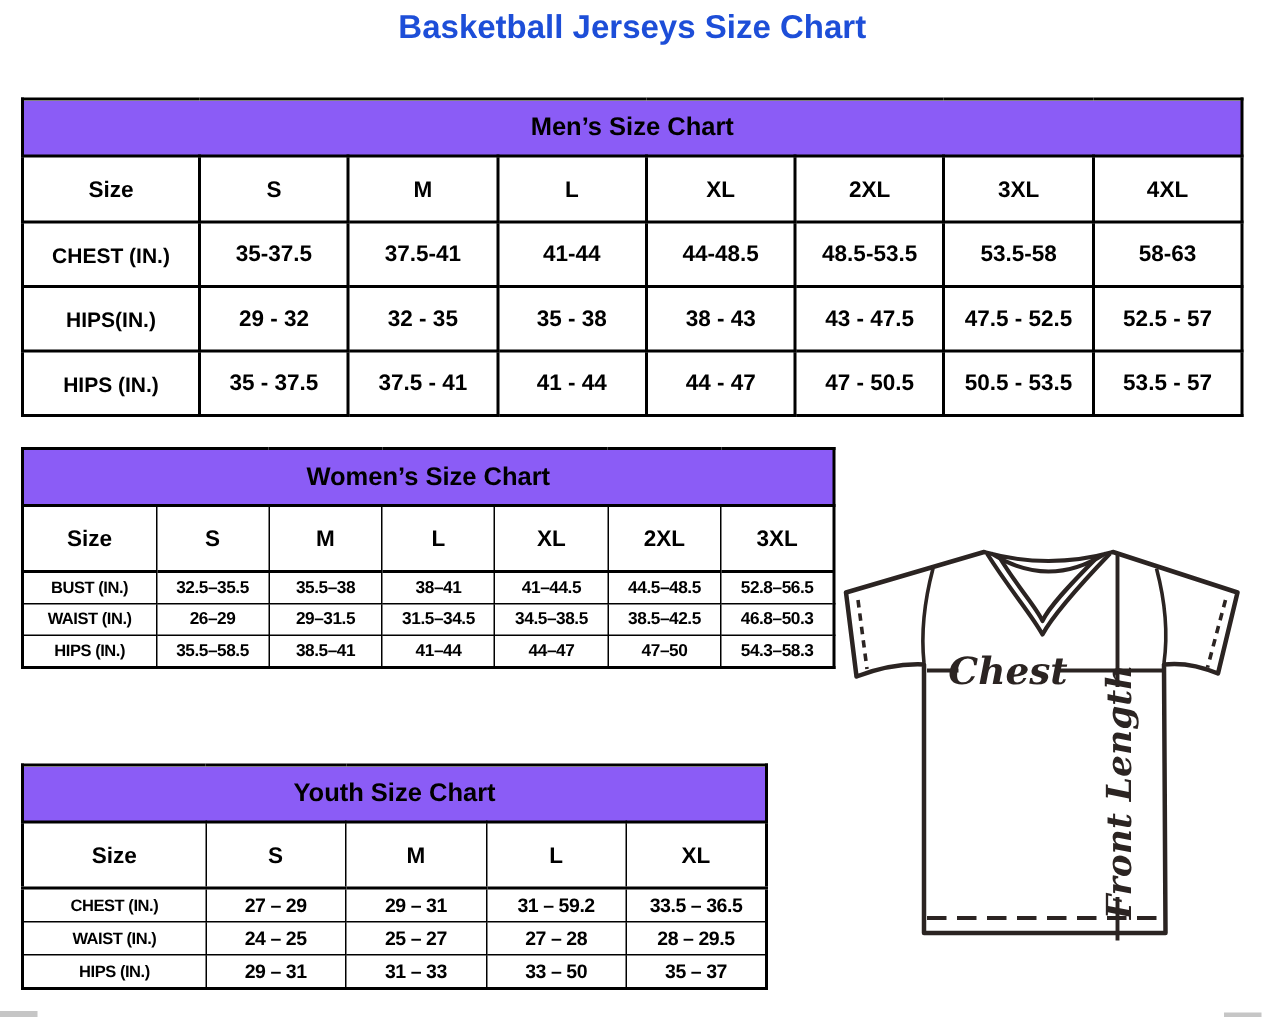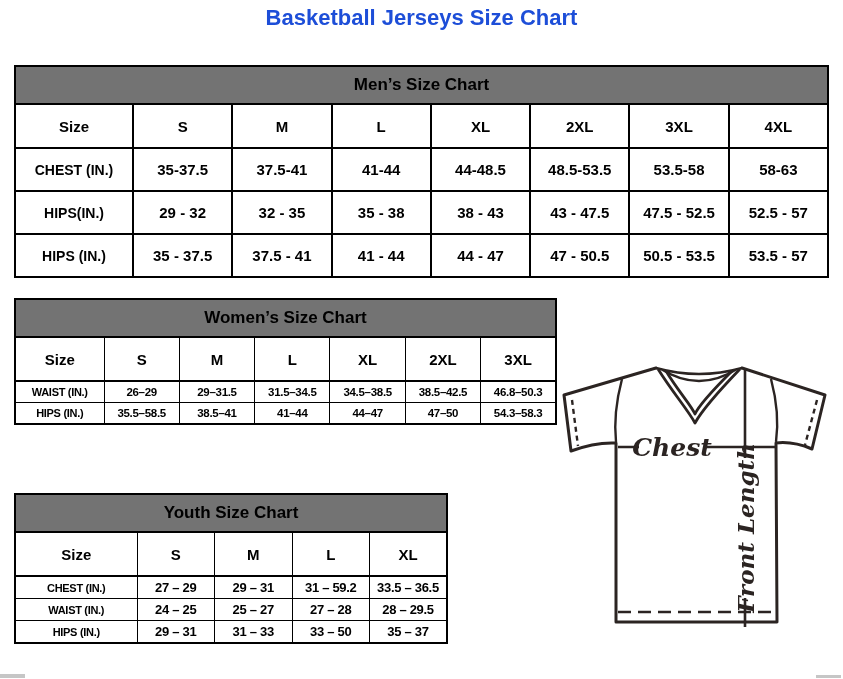--- a/index.html
+++ b/index.html
@@ -10,42 +10,42 @@
   .page-title {
     position:absolute; top:5px; left:0; width:100%; margin:0;
     text-align:center; font-size:22px; font-weight:700; color:#1d4ed8;
   }
   .tblwrap { position:absolute; }
   .tblwrap table { border-collapse:collapse; width:100%; table-layout:fixed; }
   .tblwrap td {
     border:2px solid #000; text-align:center; vertical-align:middle;
     font-weight:700; padding:0; overflow:hidden; white-space:nowrap;
   }
-  td.ttl { background:#737373; font-size:17px; }
+  td.ttl { background:#8b5cf6; font-size:17px; }
 
   
   #mens { left:14px; top:65px; width:815px; }
   #mens col.col-label { width:118px; }
   #mens td.ttl { height:36px; }
   #mens td.hdr { height:42px; font-size:15px; }
   #mens td.lbl, #mens td.val { height:41px; font-size:15px; }
   #mens td.lbl { font-size:14px; }
 
   
   #womens { left:14px; top:298px; width:543px; }
   #womens table { border:2px solid #000;padding-left:15px; }
   #womens col.col-label { width:89px; }
   #womens td { border-width:1.5px; }
   #womens td.ttl { height:36px; border-width:2px; }
   #womens td.hdr { height:42px; font-size:15px; border-bottom-width:2px; }
   #womens td.lbl, #womens td.val { height:20px; font-size:11.5px; letter-spacing:-0.3px; }
   #womens td.lbl { font-size:11px; }
 
   
-  #youth { left:14px; top:493px; width:434px; }
+  #youth { left:14px; top:509px; width:498px; }
   #youth table { border:2px solid #000; }
   #youth col.col-label { width:122px; }
   #youth td { border-width:1.5px; }
   #youth td.ttl { height:36px; border-width:2px; }
   #youth td.hdr { height:42px; font-size:15px; border-bottom-width:2px; }
   #youth td.lbl, #youth td.val { height:21px; font-size:13px; letter-spacing:-0.3px; }
   #youth td.lbl { font-size:11px; }
 
   
   #jersey { position:absolute; left:555px; top:355px; width:288px; height:290px; }
@@ -142,20 +142,29 @@
         <tr>
           <td class="hdr">Size</td>
           <td class="hdr">S</td>
           <td class="hdr">M</td>
           <td class="hdr">L</td>
           <td class="hdr">XL</td>
           <td class="hdr">2XL</td>
           <td class="hdr">3XL</td>
         </tr>
         <tr>
+          <td class="lbl">BUST (IN.)</td>
+          <td class="val">32.5–35.5</td>
+          <td class="val">35.5–38</td>
+          <td class="val">38–41</td>
+          <td class="val">41–44.5</td>
+          <td class="val">44.5–48.5</td>
+          <td class="val">52.8–56.5</td>
+        </tr>
+        <tr>
           <td class="lbl">WAIST (IN.)</td>
           <td class="val">26–29</td>
           <td class="val">29–31.5</td>
           <td class="val">31.5–34.5</td>
           <td class="val">34.5–38.5</td>
           <td class="val">38.5–42.5</td>
           <td class="val">46.8–50.3</td>
         </tr>
         <tr>
           <td class="lbl">HIPS (IN.)</td>

